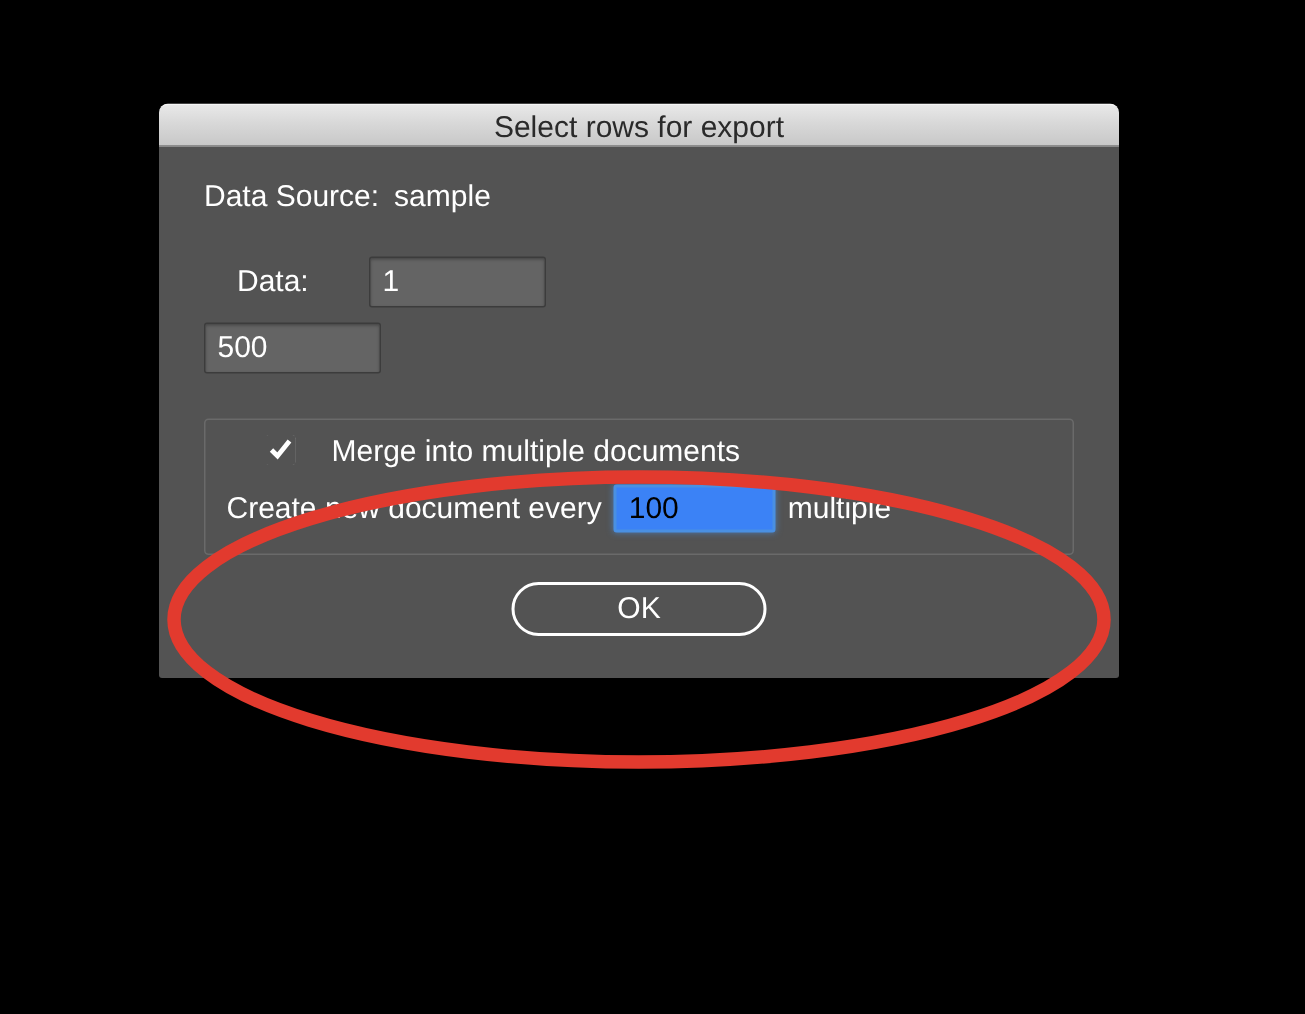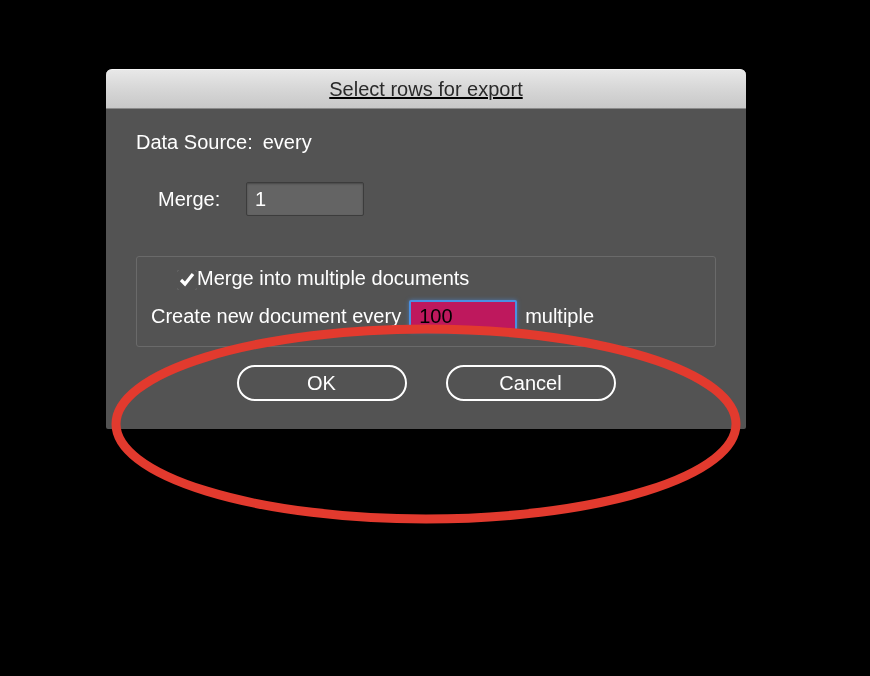--- a/index.html
+++ b/index.html
@@ -18,29 +18,28 @@
     position: absolute;
     left: 106px;
     top: 69px;
     width: 640px;
     background: #535353;
     border-radius: 6px 6px 2px 2px;
     box-shadow: 0 8px 24px rgba(0,0,0,0.6);
     overflow: visible;
   }
   .titlebar {
-    height: 40px;
+    height: 29px;
     background: linear-gradient(to bottom, #e8e8e8 0%, #d8d8d8 45%, #c8c8c8 100%);
     border-top: 1px solid #f5f5f5;
     border-bottom: 1px solid #8a8a8a;
     border-radius: 6px 6px 0 0;
     display: flex;
-    align-items: center;
+    align-items: flex-end;
     justify-content: center;
-    text-decoration: underline;
   }
   .titlebar span {
     font-size: 20px;
     color: #2a2a2a;
     font-weight: 400;
   }
   .content {
     padding: 22px 30px 28px 30px;
     color: #fff;
     font-size: 20px;
@@ -74,41 +73,41 @@
   .merge-group {
     border: 1px solid #6a6a6a;
     border-radius: 3px;
     padding: 10px 12px 14px 12px;
     margin-top: 30px;
     margin-bottom: 18px;
     position: relative;
   }
   .check-row {
     display: flex;
-    align-items: flex-end;
-    gap: 0;
+    align-items: flex-start;
+    gap: 24px;
     margin-bottom: 10px;
     padding-left: 28px;
   }
   .checkbox {
     width: 20px;
     height: 20px;
     accent-color: #535353;
   }
   .create-row {
     display: flex;
     align-items: center;
     gap: 8px;
     padding-left: 2px;
     flex-wrap: nowrap;
   }
   .records-input {
     width: 108px;
     height: 32px;
-    background: #be185d;
+    background: #3b82f6;
     border: 2px solid #4a90e2;
     border-radius: 2px;
     color: #000;
     font-size: 20px;
     padding: 2px 8px;
     font-family: inherit;
     box-shadow: 0 0 4px rgba(74,144,226,0.6);
   }
   .button-row {
     display: flex;
@@ -139,46 +138,46 @@
 <body>
 
 <div class="dialog">
   <div class="titlebar">
     <span>Select rows for export</span>
   </div>
   <div class="content">
 
     <div class="row datasource-row">
       <span>Data Source:</span>
-      <span>every</span>
+      <span>sample</span>
     </div>
 
     <div class="row">
-      <span class="label-col">Merge:</span>
+      <span class="label-col">Data:</span>
       <input class="num-input" type="text" value="1" style="">
     </div>
 
     <div class="row">
+      <input class="num-input" type="text" value="500" style="">
     </div>
 
     <div class="merge-group">
       <div class="check-row">
         <input type="checkbox" class="checkbox" checked="" style="">
         <span>Merge into multiple documents</span>
       </div>
       <div class="create-row">
         <span>Create new document every</span>
         <input class="records-input" type="text" value="100" style="">
         <span>multiple</span>
       </div>
     </div>
 
     <div class="button-row">
       <button class="btn">OK</button>
-      <button class="btn">Cancel</button>
     </div>
 
     <div class="annotation" style="left:-10px; top:205px;">
       <svg width="660" height="220" viewBox="0 0 660 220">
         <ellipse cx="330" cy="110" rx="310" ry="95" fill="none" stroke="#e23a2e" stroke-width="9"></ellipse>
       </svg>
     </div>
 
   </div>
 </div>

